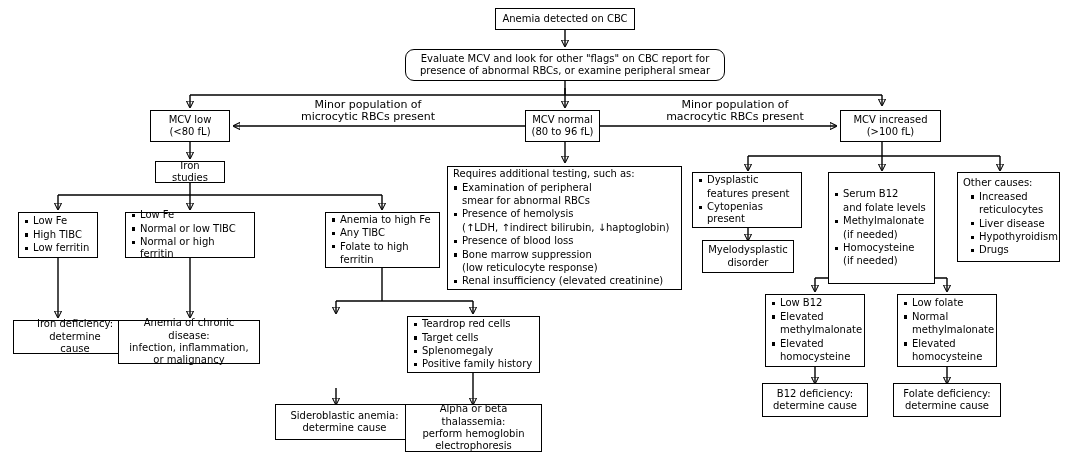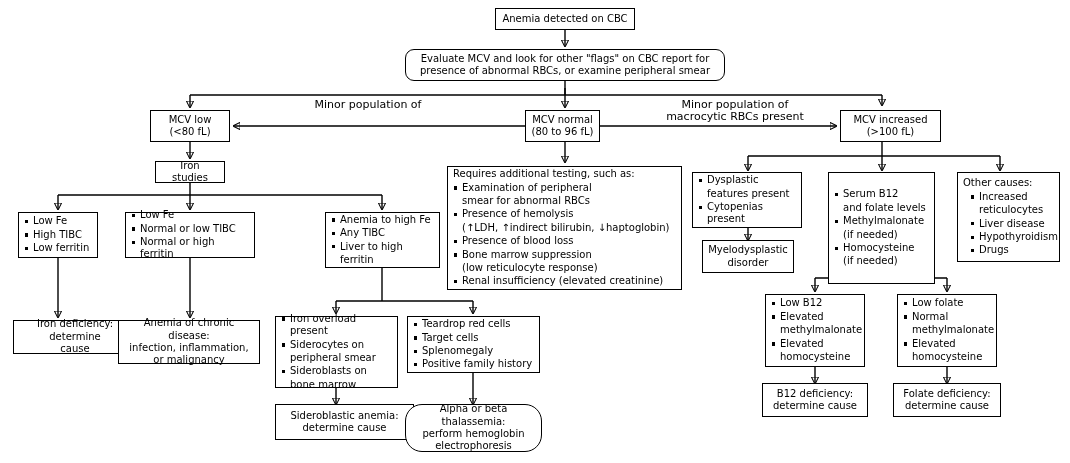--- a/index.html
+++ b/index.html
@@ -116,20 +116,21 @@
 
   <div class="box ctr" style="left:840px;top:110px;width:101px;height:32px;">
     <div class="pad">
       <div>MCV increased</div>
       <div>(&gt;100 fL)</div>
     </div>
   </div>
 
   <div class="lbl" style="left:258px;top:99px;width:220px;">
     <div>Minor population of</div>
+    <div>microcytic RBCs present</div>
   </div>
 
   <div class="lbl" style="left:625px;top:99px;width:220px;">
     <div>Minor population of</div>
     <div>macrocytic RBCs present</div>
   </div>
 
   <div class="box ctr" style="left:155px;top:161px;width:70px;height:22px;">
     <div class="pad">Iron studies</div>
   </div>
@@ -152,72 +153,61 @@
         <li>Normal or high ferritin</li>
       </ul>
     </div>
   </div>
 
   <div class="box lft" style="left:325px;top:212px;width:115px;height:56px;">
     <div class="pad">
       <ul class="bl">
         <li>Anemia to high Fe</li>
         <li>Any TIBC</li>
-        <li>Liver to high</li>
+        <li>Folate to high</li>
         <li class="nob">ferritin</li>
       </ul>
     </div>
   </div>
 
   <div class="box ctr" style="left:13px;top:320px;width:108px;height:34px;padding-left:16px;">
     <div class="pad">
       <div>Iron deficiency:</div>
       <div>determine cause</div>
     </div>
   </div>
 
   <div class="box ctr" style="left:118px;top:320px;width:142px;height:44px;">
     <div class="pad">
       <div>Anemia of chronic disease:</div>
       <div>infection, inflammation,</div>
       <div>or malignancy</div>
     </div>
   </div>
 
-  <div class="box lft" style="left:275px;top:316px;width:123px;height:72px;">
-    <div class="pad">
-      <ul class="bl">
-        <li>Iron overload present</li>
-        <li>Siderocytes on</li>
-        <li class="nob">peripheral smear</li>
-        <li>Sideroblasts on</li>
-        <li class="nob">bone marrow</li>
-      </ul>
-    </div>
-  </div>
 
   <div class="box lft" style="left:407px;top:316px;width:133px;height:57px;">
     <div class="pad">
       <ul class="bl">
         <li>Teardrop red cells</li>
         <li>Target cells</li>
         <li>Splenomegaly</li>
         <li>Positive family history</li>
       </ul>
     </div>
   </div>
 
   <div class="box ctr" style="left:275px;top:404px;width:139px;height:36px;">
     <div class="pad">
       <div>Sideroblastic anemia:</div>
       <div>determine cause</div>
     </div>
   </div>
 
-  <div class="box ctr" style="left:405px;top:404px;width:137px;height:48px;border-radius:17px;">
+  <div class="box ctr" style="left:405px;top:404px;width:137px;height:48px;">
     <div class="pad">
       <div>Alpha or beta thalassemia:</div>
       <div>perform hemoglobin</div>
       <div>electrophoresis</div>
     </div>
   </div>
 
   <div class="box lft" style="left:447px;top:166px;width:235px;height:124px;">
     <div class="pad">
       <div class="hdr">Requires additional testing, such as:</div>

